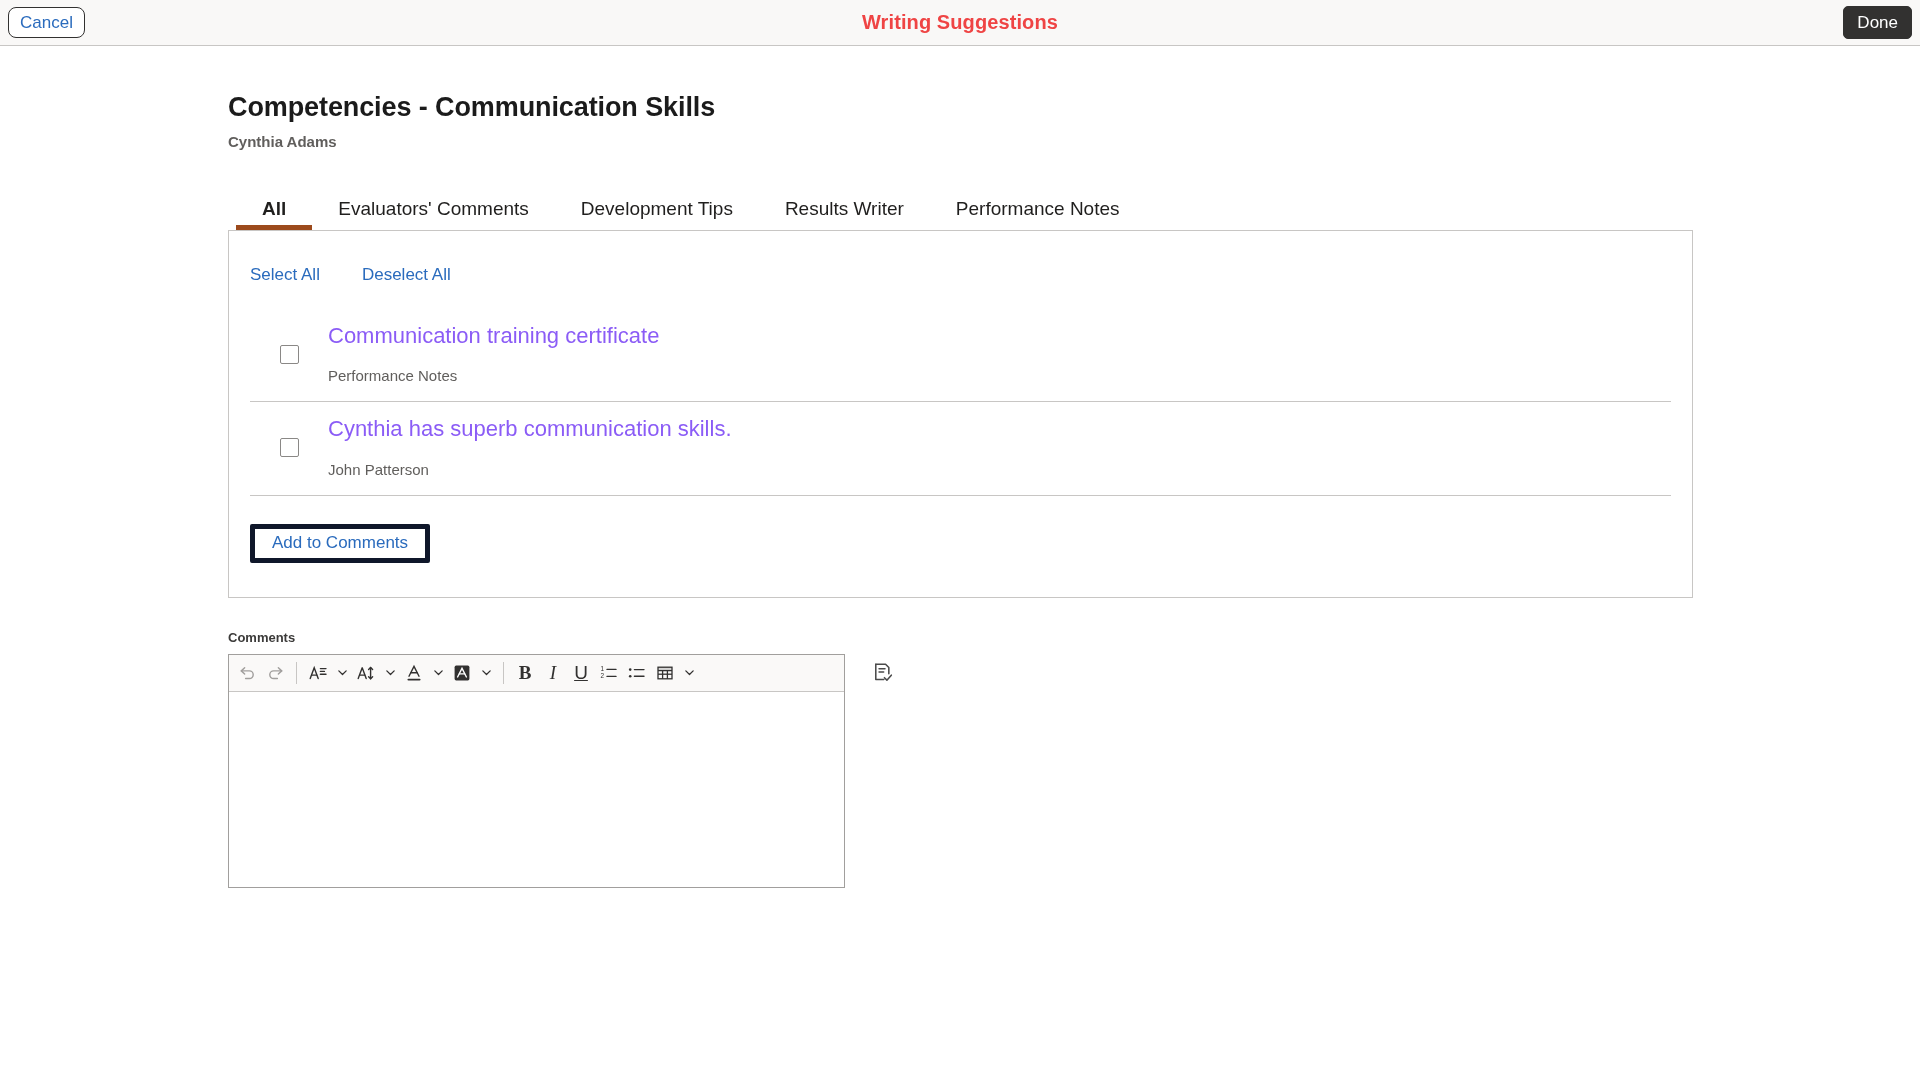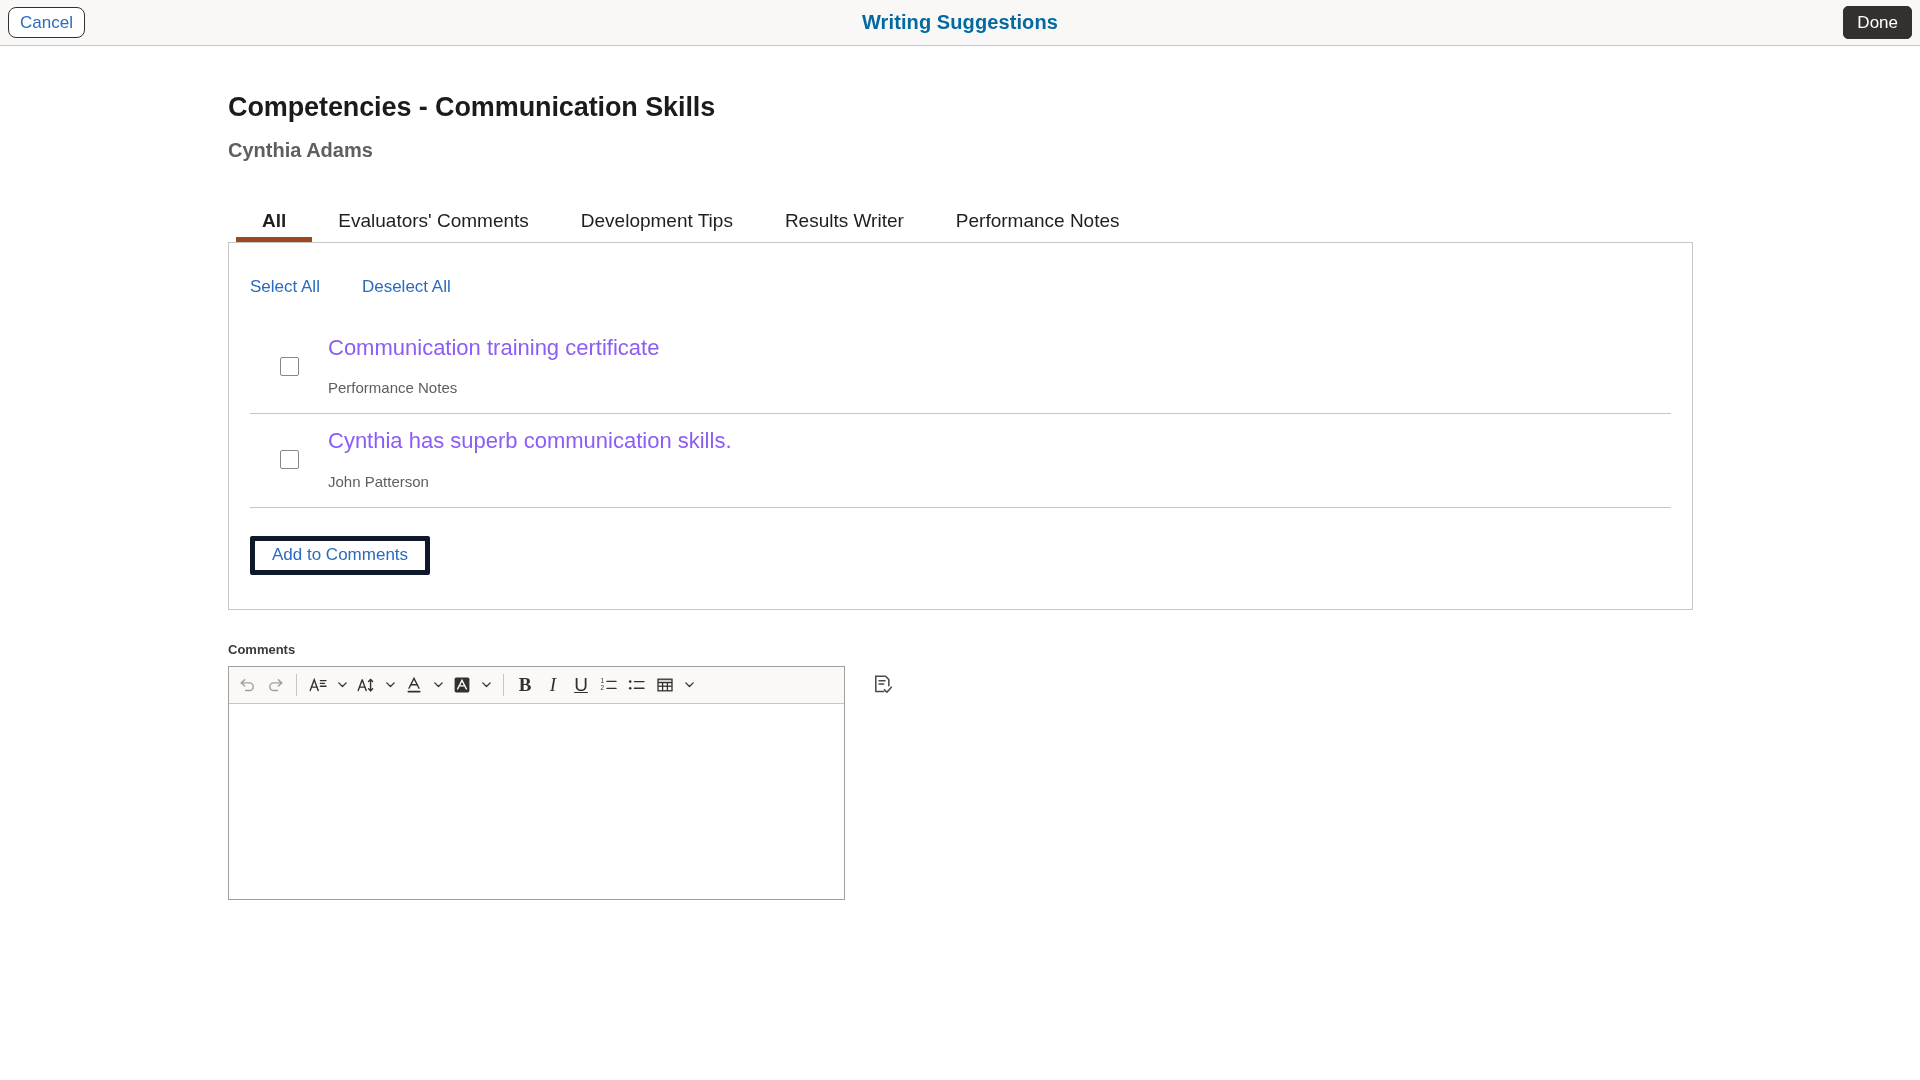--- a/index.html
+++ b/index.html
@@ -36,21 +36,21 @@
     line-height: 29px;
     cursor: pointer;
     white-space: nowrap;
   }
   .topbar-title {
     position: absolute;
     left: 0; right: 0;
     text-align: center;
     font-size: 20px;
     font-weight: bold;
-    color: #0369a1;
+    color: #ef4444;
     letter-spacing: 0.1px;
     pointer-events: none;
   }
   .done-btn {
     position: absolute;
     right: 8px; top: 6px;
     height: 33px;
     padding: 0 13px;
     background: #323130;
     border: 1px solid #323130;
@@ -68,24 +68,24 @@
     padding: 46px 0 0 228px;
   }
   .page-title {
     font-size: 27px;
     font-weight: bold;
     color: #1b1b1b;
     margin: 0;
     letter-spacing: -0.1px;
   }
   .page-subtitle {
-    font-size: 20px;
+    font-size: 15px;
     font-weight: bold;
     color: #605e5c;
-    margin-top: 16px;
+    margin-top: 10px;
   }
 
   
   .tabs {
     display: flex;
     align-items: flex-end;
     margin-top: 36px;
     margin-left: 8px;
     height: 44px;
   }

